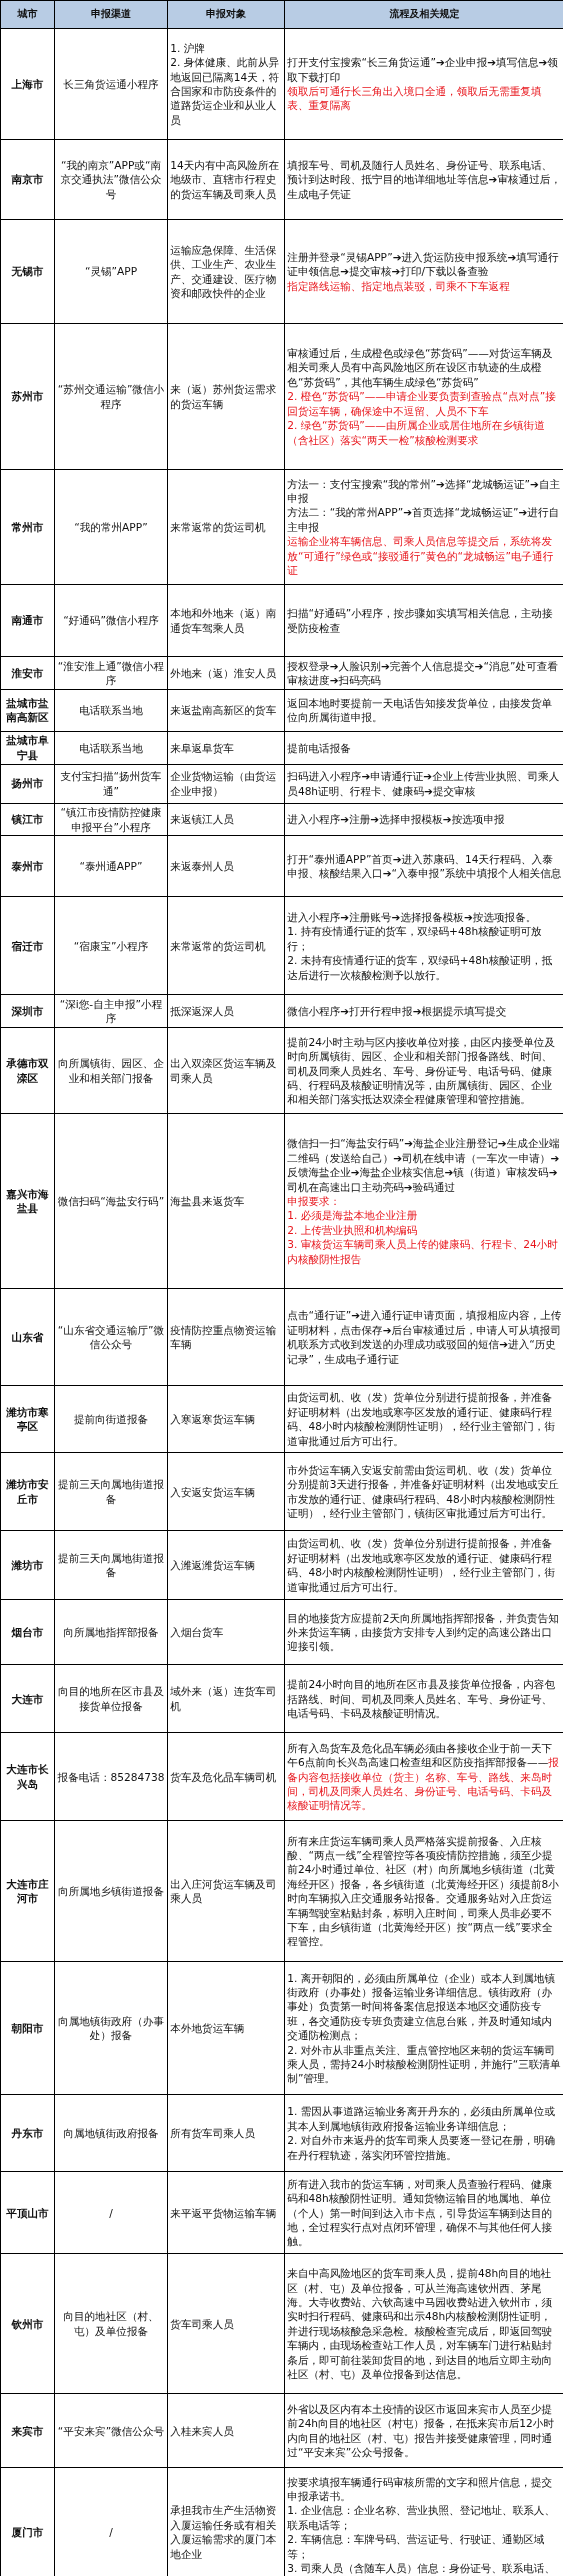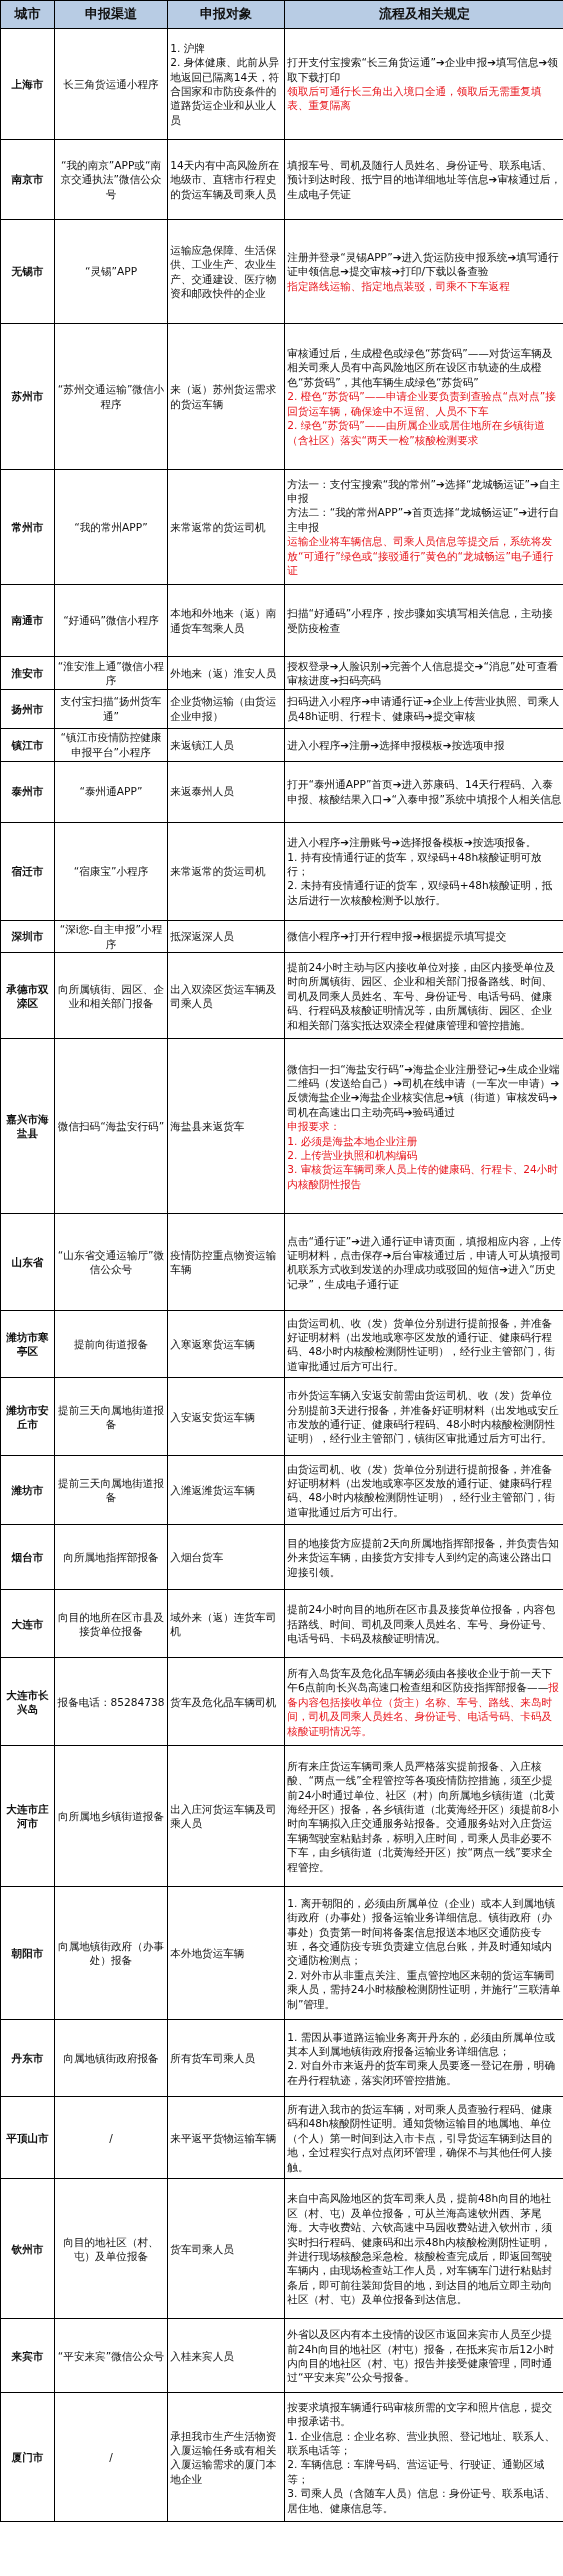--- a/index.html
+++ b/index.html
@@ -1,19 +1,19 @@
 <!DOCTYPE html>
 <html style="font-size:12px"><head>
 <meta charset="utf-8">
 <style>
   html, body { margin: 0; padding: 0; background: #ffffff; }
   body { width: 564px; font-family: "DejaVu Sans", "Liberation Sans", sans-serif; }
   table.policy { border-collapse: collapse; width: 564px; table-layout: fixed; }
   table.policy th, table.policy td { border: 0.8px solid #000; padding: 1.5px 2.3px; vertical-align: middle; font-size: 10.6px; line-height: 14.4px; color: #111; word-break: break-all; }
-  table.policy th { background: #b8cce4; font-weight: bold; height: 24px; font-size: 13px; text-align: center; }
+  table.policy th { background: #b8cce4; font-weight: bold; height: 24px; font-size: 10px; text-align: center; }
   col.c1 { width: 54px; } col.c2 { width: 113px; } col.c3 { width: 117px; } col.c4 { width: 280px; }
   td.city { font-weight: bold; text-align: center; font-size: 11.4px; }
   td.channel { text-align: center; }
   td.target { text-align: left; }
   td.process { text-align: left; border-radius: 19px; }
   .red { color: #e8141b; }
   .line { display: block; }
 </style>
 </head>
 <body>
@@ -104,20 +104,40 @@
       <tr style="height: 26px;">
         <td class="city">淮安市</td>
         <td class="channel">“淮安淮上通”微信小程序</td>
         <td class="target">
           <span class="line">外地来（返）淮安人员</span>
         </td>
         <td class="process">
           <span class="line ">授权登录➔人脸识别➔完善个人信息提交➔“消息”处可查看审核进度➔扫码亮码</span>
         </td>
       </tr>
+      <tr style="height: 42px;">
+        <td class="city">盐城市盐南高新区</td>
+        <td class="channel">电话联系当地</td>
+        <td class="target">
+          <span class="line">来返盐南高新区的货车</span>
+        </td>
+        <td class="process">
+          <span class="line ">返回本地时要提前一天电话告知接发货单位，由接发货单位向所属街道申报。</span>
+        </td>
+      </tr>
+      <tr style="height: 28px;">
+        <td class="city">盐城市阜宁县</td>
+        <td class="channel">电话联系当地</td>
+        <td class="target">
+          <span class="line">来阜返阜货车</span>
+        </td>
+        <td class="process">
+          <span class="line ">提前电话报备</span>
+        </td>
+      </tr>
       <tr style="height: 39px;">
         <td class="city">扬州市</td>
         <td class="channel">支付宝扫描“扬州货车通”</td>
         <td class="target">
           <span class="line">企业货物运输（由货运企业申报）</span>
         </td>
         <td class="process">
           <span class="line ">扫码进入小程序➔申请通行证➔企业上传营业执照、司乘人员48h证明、行程卡、健康码➔提交审核</span>
         </td>
       </tr>

